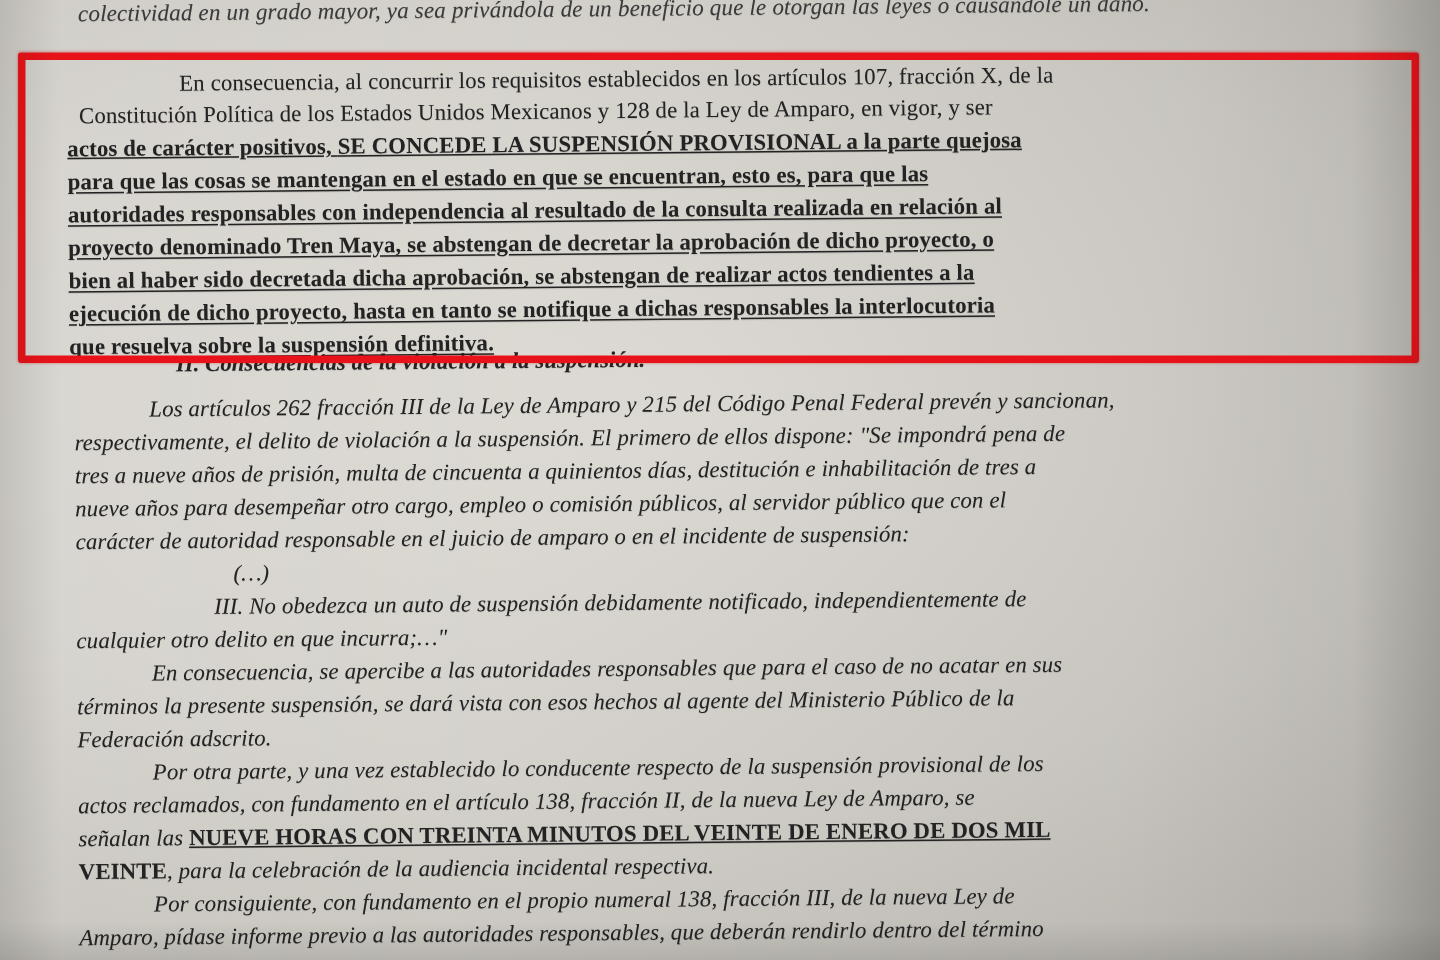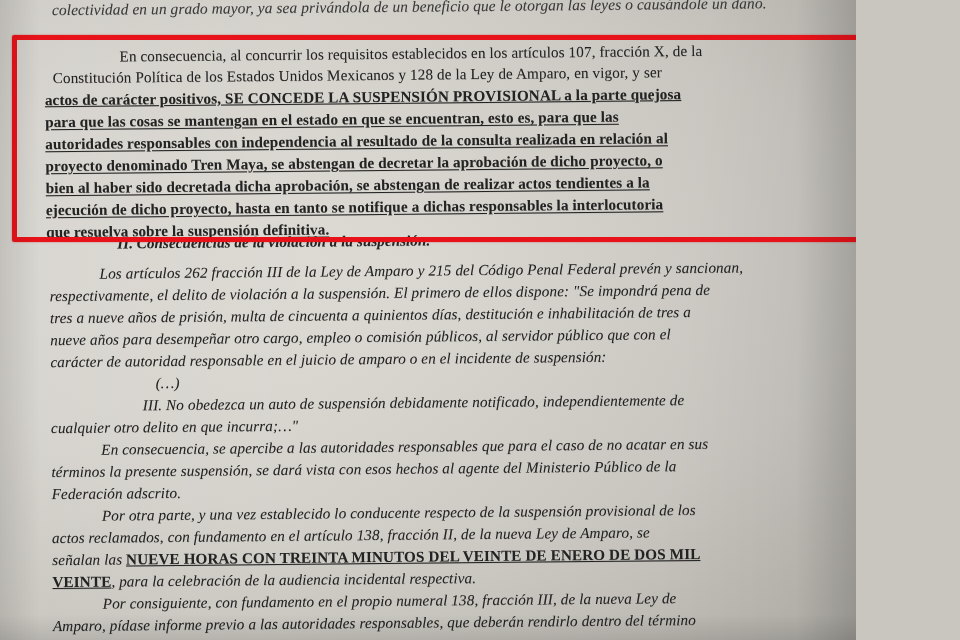--- a/index.html
+++ b/index.html
@@ -9,21 +9,21 @@
   body {
     width: 960px;
     height: 640px;
     overflow: hidden;
     background: #c9c6c0;
     font-family: "Liberation Serif", serif;
   }
 
   #page {
     position: relative;
-    width: 856px;
+    width: 960px;
     height: 640px;
     background: #f0abfc;
     overflow: hidden;
   }
 
   
   #paper {
     position: absolute;
     inset: 0;
     background:
@@ -141,21 +141,21 @@
     <div class="doc-line" style="left:142px; top:394px;">III. No obedezca un auto de suspensión debidamente notificado, independientemente de</div>
     <div class="doc-line" style="left:50px; top:416px;">cualquier otro delito en que incurra;…"</div>
 
     <div class="doc-line" style="left:100px; top:438px;">En consecuencia, se apercibe a las autoridades responsables que para el caso de no acatar en sus</div>
     <div class="doc-line" style="left:50px; top:460px;">términos la presente suspensión, se dará vista con esos hechos al agente del Ministerio Público de la</div>
     <div class="doc-line" style="left:50px; top:482px;">Federación adscrito.</div>
 
     <div class="doc-line" style="left:100px; top:504px;">Por otra parte, y una vez establecido lo conducente respecto de la suspensión provisional de los</div>
     <div class="doc-line" style="left:50px; top:526px;">actos reclamados, con fundamento en el artículo 138, fracción II, de la nueva Ley de Amparo, se</div>
     <div class="doc-line" style="left:50px; top:548px;">señalan las <span style="font-weight:bold;font-style:normal;text-decoration:underline;">NUEVE HORAS CON TREINTA MINUTOS DEL VEINTE DE ENERO DE DOS MIL</span></div>
-    <div class="doc-line" style="left:50px; top:570px;"><span style="font-weight:bold;font-style:normal;text-decoration:underline;">VEINTE</span>, para la celebración de la audiencia incidental respectiva.</div>
+    <div class="doc-line" style="left:50px; top:570px;"><span style="font-weight:bold;font-style:normal;">VEINTE</span>, para la celebración de la audiencia incidental respectiva.</div>
 
     <div class="doc-line" style="left:100px; top:592px;">Por consiguiente, con fundamento en el propio numeral 138, fracción III, de la nueva Ley de</div>
     <div class="doc-line" style="left:50px; top:614px;">Amparo, pídase informe previo a las autoridades responsables, que deberán rendirlo dentro del término</div>
 
   </div>
 
   <div id="red-box"></div>
   <div id="left-shade"></div>
   <div id="right-shade"></div>
   <div id="bottom-shade"></div>

